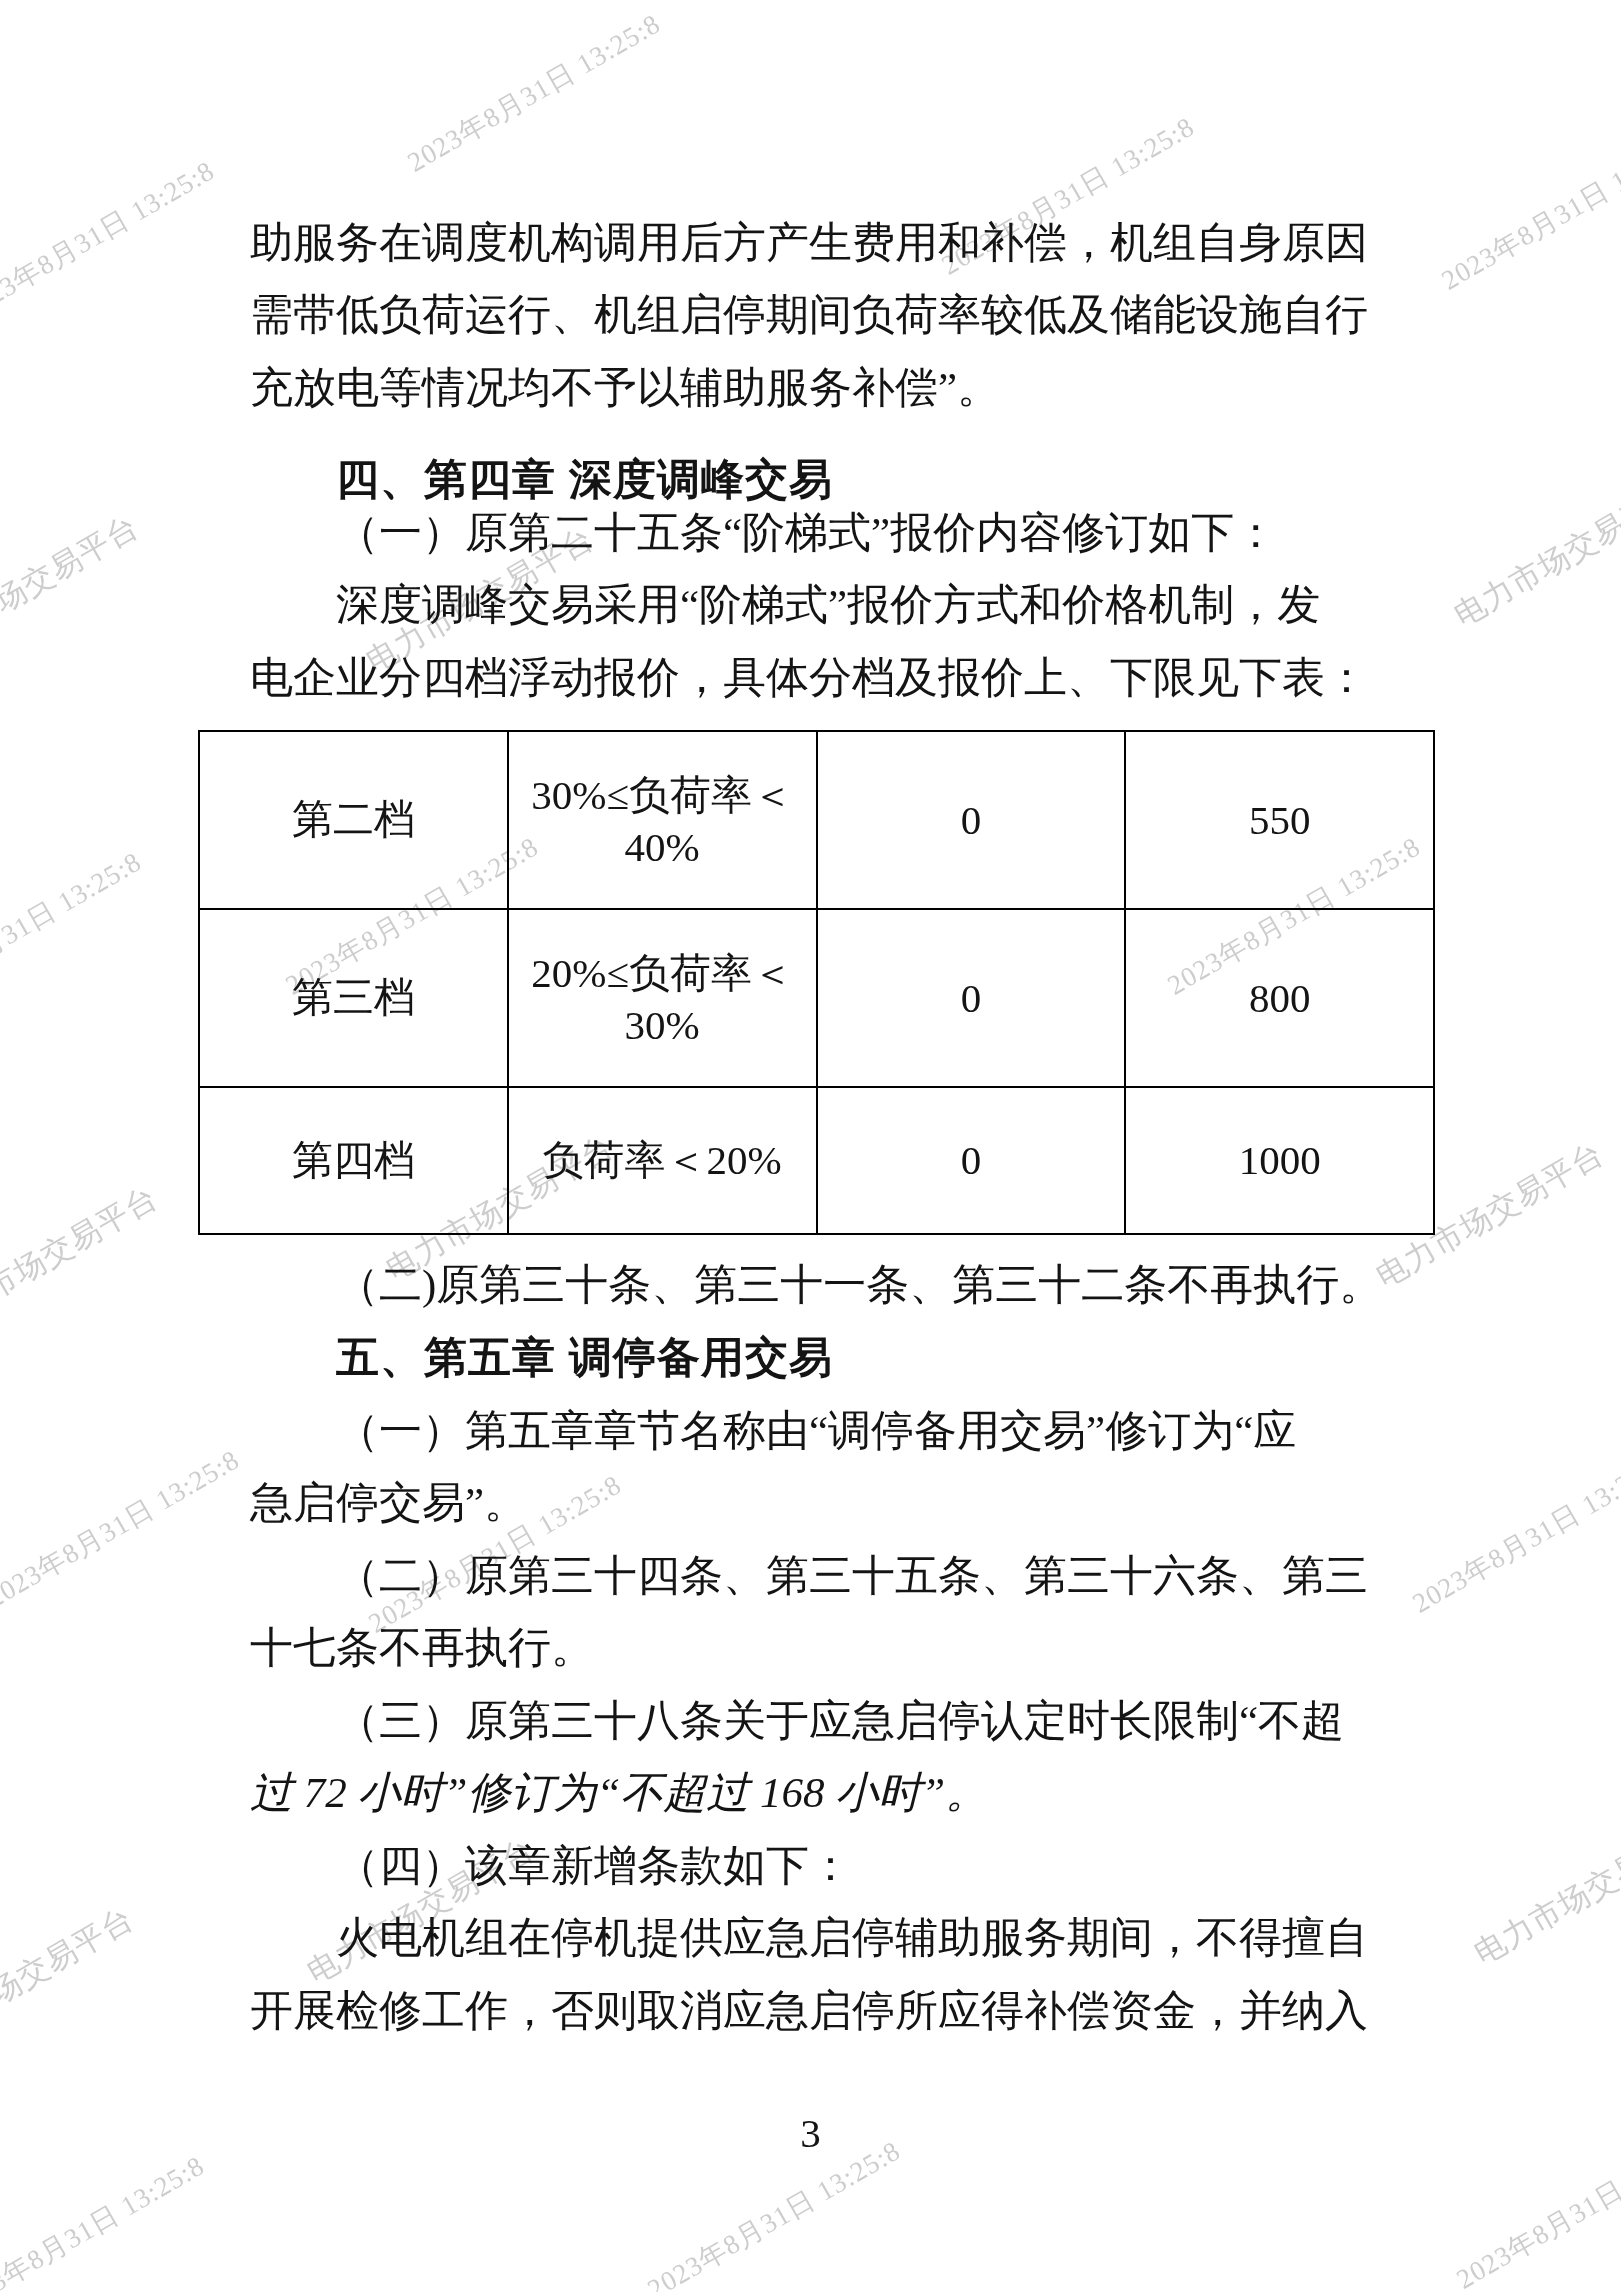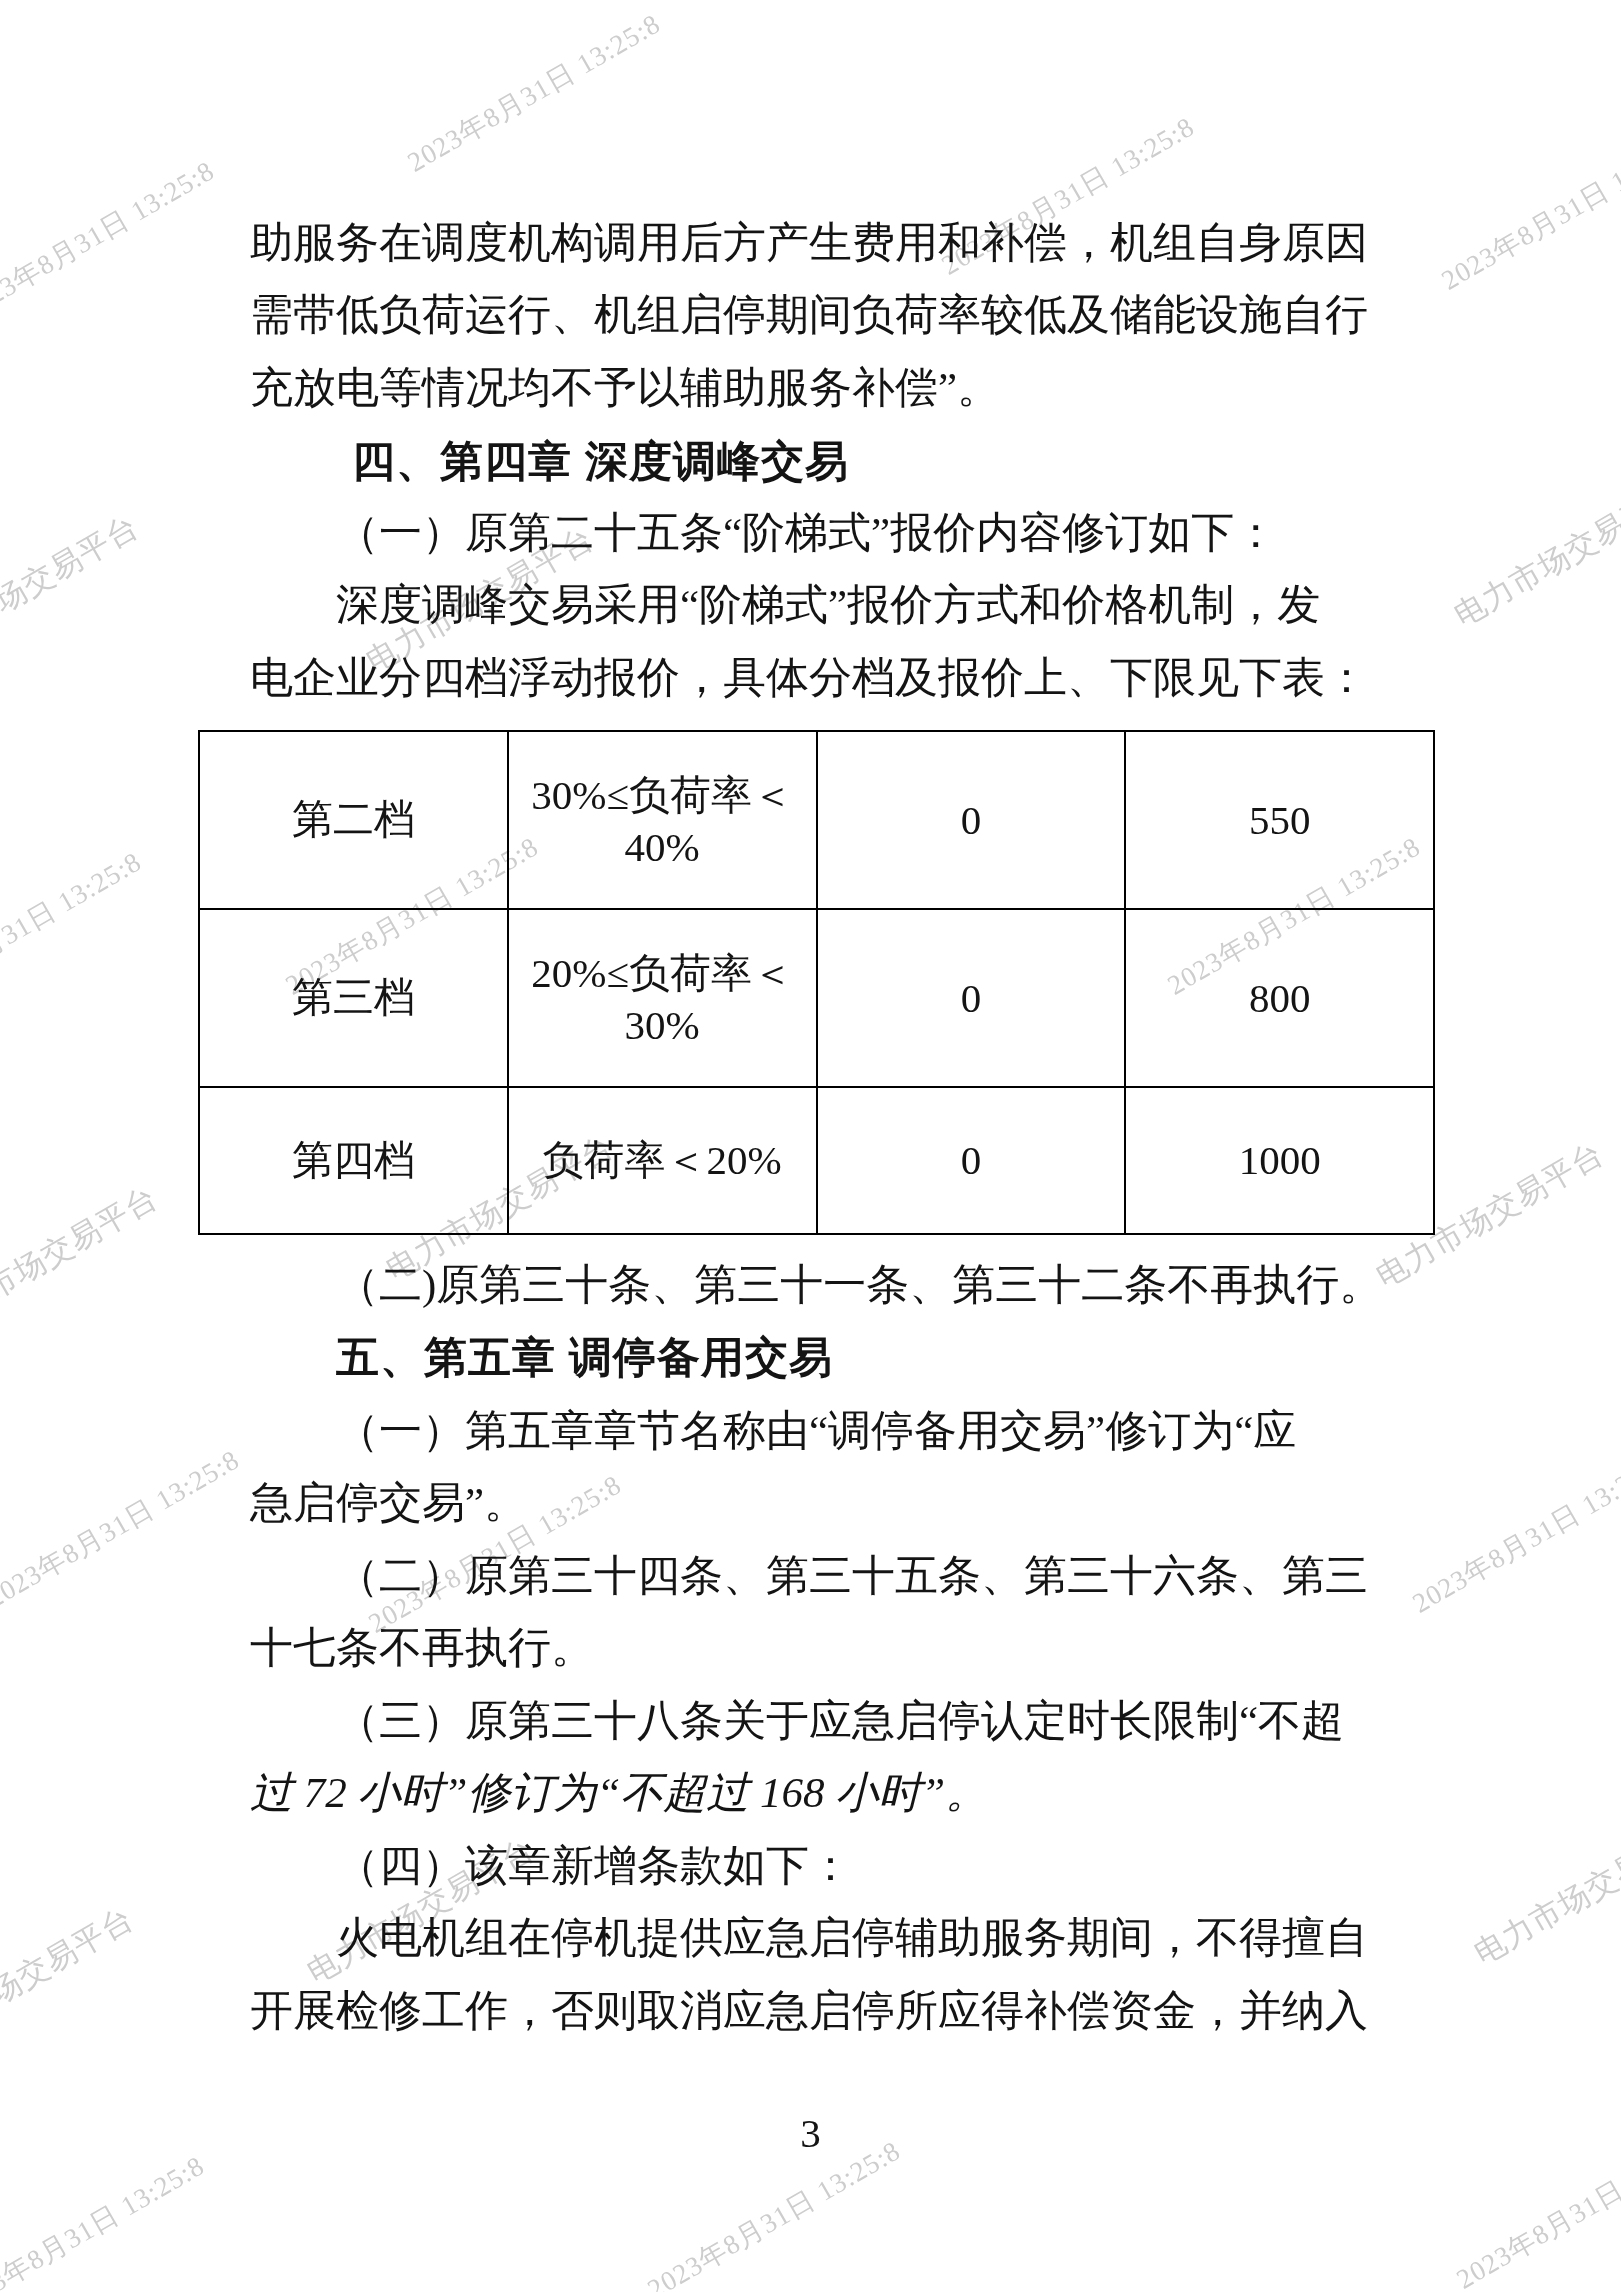--- a/index.html
+++ b/index.html
@@ -95,21 +95,21 @@
       <span class="wm wm-d" style="left: 78px; top: 2235px; color: rgb(205, 205, 205);">2023年8月31日 13:25:8</span>
       <span class="wm wm-d" style="left: 774px; top: 2220px; color: rgb(205, 205, 205);">2023年8月31日 13:25:8</span>
       <span class="wm wm-d" style="left: 1583px; top: 2210px; color: rgb(205, 205, 205);">2023年8月31日 13:25:8</span>
     </div>
 
   <div class="content">
 
     <div class="line" style="left:250px;top:218px;">助服务在调度机构调用后方产生费用和补偿，机组自身原因</div>
     <div class="line" style="left:250px;top:290px;">需带低负荷运行、机组启停期间负荷率较低及储能设施自行</div>
     <div class="line" style="left:250px;top:363px;">充放电等情况均不予以辅助服务补偿”。</div>
-    <div class="line heading" style="left:336px;top:437px;margin-left:16px;">四、第四章 深度调峰交易</div>
+    <div class="line heading" style="left:336px;top:455px;">四、第四章 深度调峰交易</div>
     <div class="line" style="left:336px;top:508px;text-align:center;">（一）原第二十五条“阶梯式”报价内容修订如下：</div>
     <div class="line" style="left:336px;top:580px;text-align:center;">深度调峰交易采用“阶梯式”报价方式和价格机制，发</div>
     <div class="line" style="left:250px;top:653px;">电企业分四档浮动报价，具体分档及报价上、下限见下表：</div>
 
     <table class="price">
       <tbody>
         <tr class="datarow">
           <td>第二档</td>
           <td>30%≤负荷率＜40%</td>
           <td>0</td>

